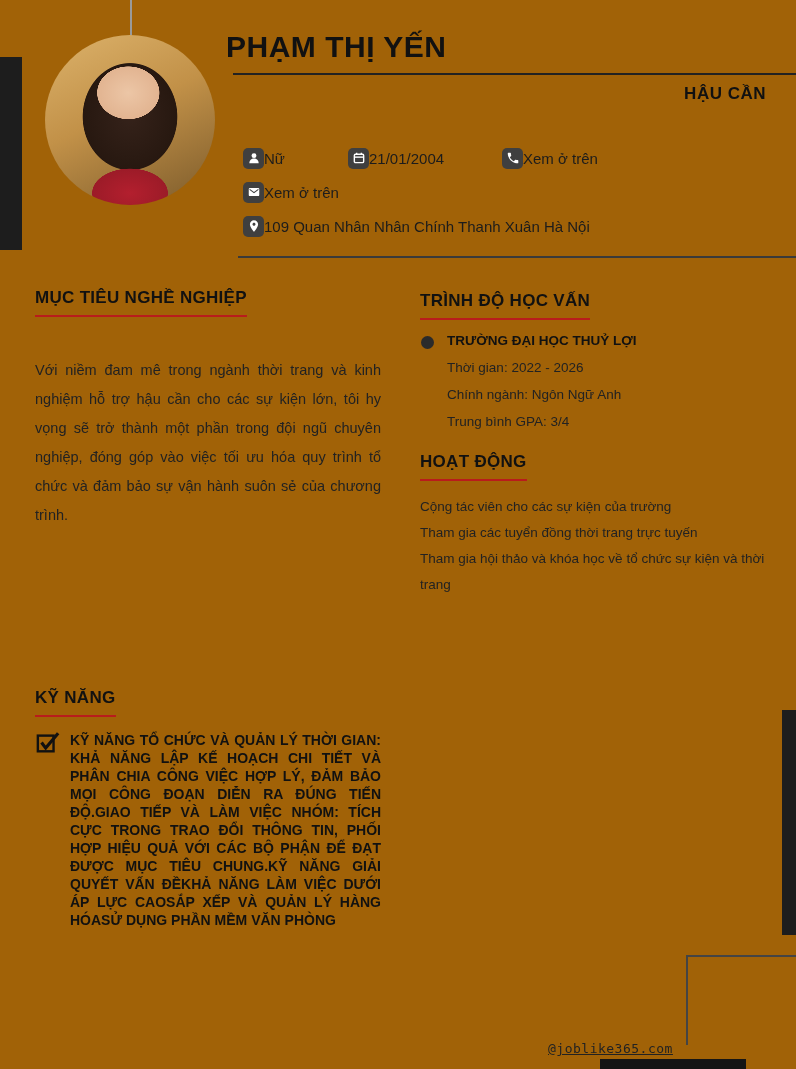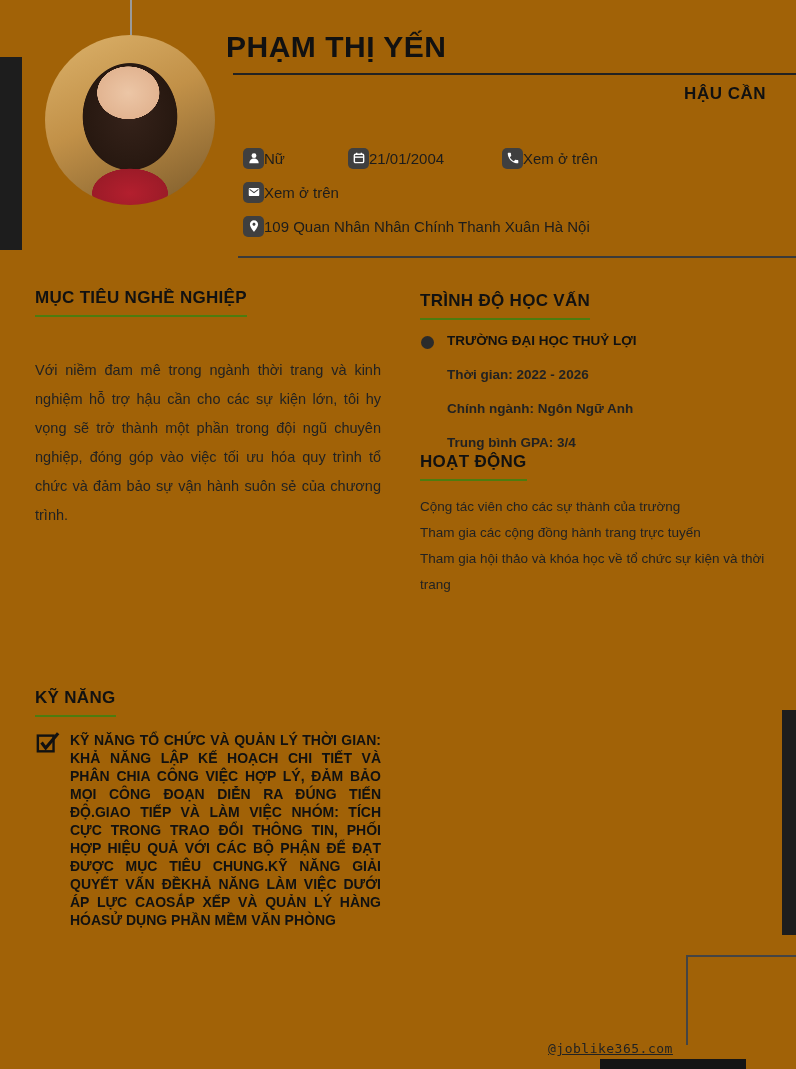--- a/index.html
+++ b/index.html
@@ -29,29 +29,29 @@
   .name-rule { position:absolute; left:233px; top:73px; width:563px; height:2px; background:#222; }
   .job-title { position:absolute; right:30px; top:84px; font-size:17px; font-weight:bold; letter-spacing:0.5px; color:#111; }
   
   .contact-row { position:absolute; display:flex; align-items:center; gap:0; height:22px; }
   .ic { width:21px; height:21px; background:#3f3f3f; border-radius:5px; display:flex; align-items:center; justify-content:center; flex:0 0 auto; }
   .ic svg { width:14px; height:14px; display:block; }
   .ct { font-size:15px; color:#1c1c1c; white-space:nowrap; }
   .contact-rule { position:absolute; left:238px; top:256px; width:558px; height:2px; background:#3a3a3a; }
   
   .section-heading { font-size:17px; font-weight:bold; letter-spacing:0.3px; color:#111;
-    display:inline-block; border-bottom:2px solid #4d7c0f; padding-bottom:7px; }
+    display:inline-block; border-bottom:2px solid #b91c1c; padding-bottom:7px; }
   .col-left { position:absolute; left:35px; width:346px; }
   .col-right { position:absolute; left:420px; width:346px; }
   .objective-head { top:288px; }
   .objective-body { position:absolute; left:35px; top:327px; width:346px; font-size:14.5px; line-height:29px; text-align:justify; color:#222; }
   .edu-item { position:absolute; left:420px; top:333px; width:346px; }
   .edu-bullet { position:absolute; left:1px; top:3px; width:13px; height:13px; border-radius:50%; background:#2b2b2b; }
   .edu-school { margin-left:27px; font-size:13.5px; font-weight:bold; color:#111; }
-  .edu-line { margin-left:27px; font-size:13.5px; color:#222; margin-top:19px;font-weight:bold; }
+  .edu-line { margin-left:27px; font-size:13.5px; color:#222; margin-top:12px; }
   .act-list { position:absolute; left:420px; top:494px; width:350px; font-size:13.5px; line-height:26px; color:#222; }
   .check { position:absolute; left:36px; top:731px; width:24px; height:24px; }
   .skills-body { position:absolute; left:70px; top:731px; width:311px; font-size:14px; font-weight:bold; line-height:18px; text-align:justify; color:#111; }
   
   .watermark { position:absolute; left:548px; top:1041px; font-family:"DejaVu Sans Mono", monospace; font-size:13px; letter-spacing:0.5px; color:#222; text-decoration:underline; }
 </style>
 </head>
 <body>
 
 <div class="page">
@@ -135,22 +135,22 @@
     <div class="edu-school">TRƯỜNG ĐẠI HỌC THUỶ LỢI</div>
     <div class="edu-line">Thời gian: 2022 - 2026</div>
     <div class="edu-line">Chính ngành: Ngôn Ngữ Anh</div>
     <div class="edu-line">Trung bình GPA: 3/4</div>
   </div>
 
   <div class="col-right" style="top:452px;">
     <span class="section-heading">HOẠT ĐỘNG</span>
   </div>
   <div class="act-list">
-    <div>Cộng tác viên cho các sự thành của trường</div>
-    <div>Tham gia các cộng đồng hành trang trực tuyến</div>
+    <div>Cộng tác viên cho các sự kiện của trường</div>
+    <div>Tham gia các tuyển đồng thời trang trực tuyến</div>
     <div>Tham gia hội thảo và khóa học về tổ chức sự kiện và thời trang</div>
   </div>
 
   <div class="col-left" style="top:688px;">
     <span class="section-heading">KỸ NĂNG</span>
   </div>
   <div class="check">
     <svg viewBox="0 0 26 26">
         <rect x="2" y="5" width="17" height="17" fill="none" stroke="#111" stroke-width="2.6"></rect>
         <path d="M6 12.5l4.5 6L24 2.5" stroke="#111" stroke-width="3.4" fill="none"></path>

